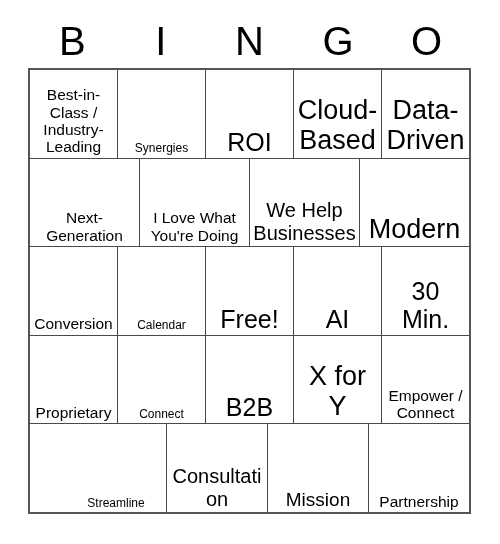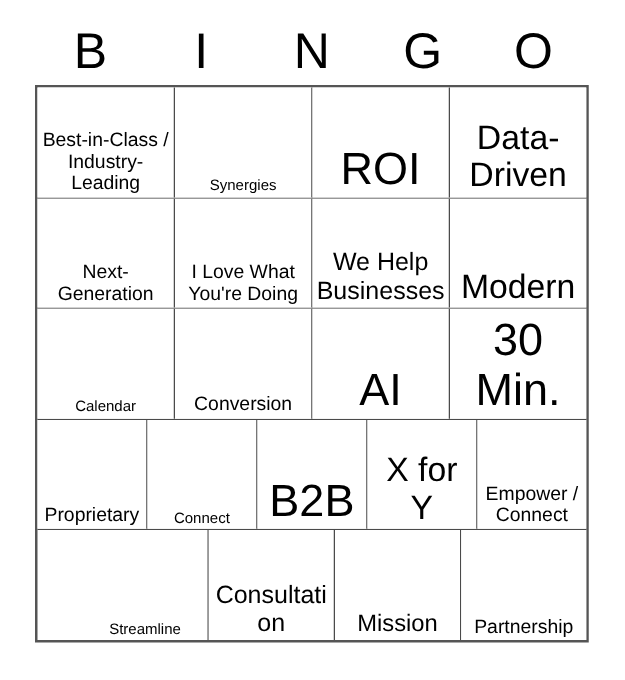--- a/index.html
+++ b/index.html
@@ -89,21 +89,21 @@
   .cell-text {
     display: block;
     width: 100%;
     text-align: center;
   }
   .fs-xs  .cell-text { font-size: 20px; }
   .fs-s   .cell-text { font-size: 15.5px; }
   .fs-m   .cell-text { font-size: 12px; }
   .fs-l   .cell-text { font-size: 19px; }
   .fs-xl  .cell-text { font-size: 27px; }
-  .fs-xxl .cell-text { font-size: 36px; }
+  .fs-xxl .cell-text { font-size: 25px; }
 </style>
 </head>
 <body>
 
 <div id="bingo-card">
 
   <div id="bingo-header">
     <div class="header-cell">B</div>
     <div class="header-cell">I</div>
     <div class="header-cell">N</div>
@@ -117,45 +117,51 @@
       <div class="bingo-cell fs-s">
           <span class="cell-text">Best-in-Class / Industry-Leading</span>
         </div>
       <div class="bingo-cell fs-m">
           <span class="cell-text">Synergies</span>
         </div>
       <div class="bingo-cell fs-xxl">
           <span class="cell-text">ROI</span>
         </div>
       <div class="bingo-cell fs-xl">
+          <span class="cell-text">Cloud-Based</span>
+        </div>
+      <div class="bingo-cell fs-xl">
           <span class="cell-text">Data-Driven</span>
         </div>
     </div>
 
     <div class="bingo-row">
       <div class="bingo-cell fs-s">
           <span class="cell-text">Next-Generation</span>
         </div>
       <div class="bingo-cell fs-s">
           <span class="cell-text">I Love What You're Doing</span>
         </div>
       <div class="bingo-cell fs-xs">
           <span class="cell-text">We Help Businesses</span>
         </div>
       <div class="bingo-cell fs-xl">
           <span class="cell-text">Modern</span>
         </div>
     </div>
 
     <div class="bingo-row">
+      <div class="bingo-cell fs-s">
+          <span class="cell-text">Conversion</span>
+        </div>
       <div class="bingo-cell fs-m">
           <span class="cell-text">Calendar</span>
         </div>
-      <div class="bingo-cell fs-s">
-          <span class="cell-text">Conversion</span>
+      <div class="bingo-cell fs-xxl">
+          <span class="cell-text">Free!</span>
         </div>
       <div class="bingo-cell fs-xxl">
           <span class="cell-text">AI</span>
         </div>
       <div class="bingo-cell fs-xxl">
           <span class="cell-text">30 Min.</span>
         </div>
     </div>
 
     <div class="bingo-row">

